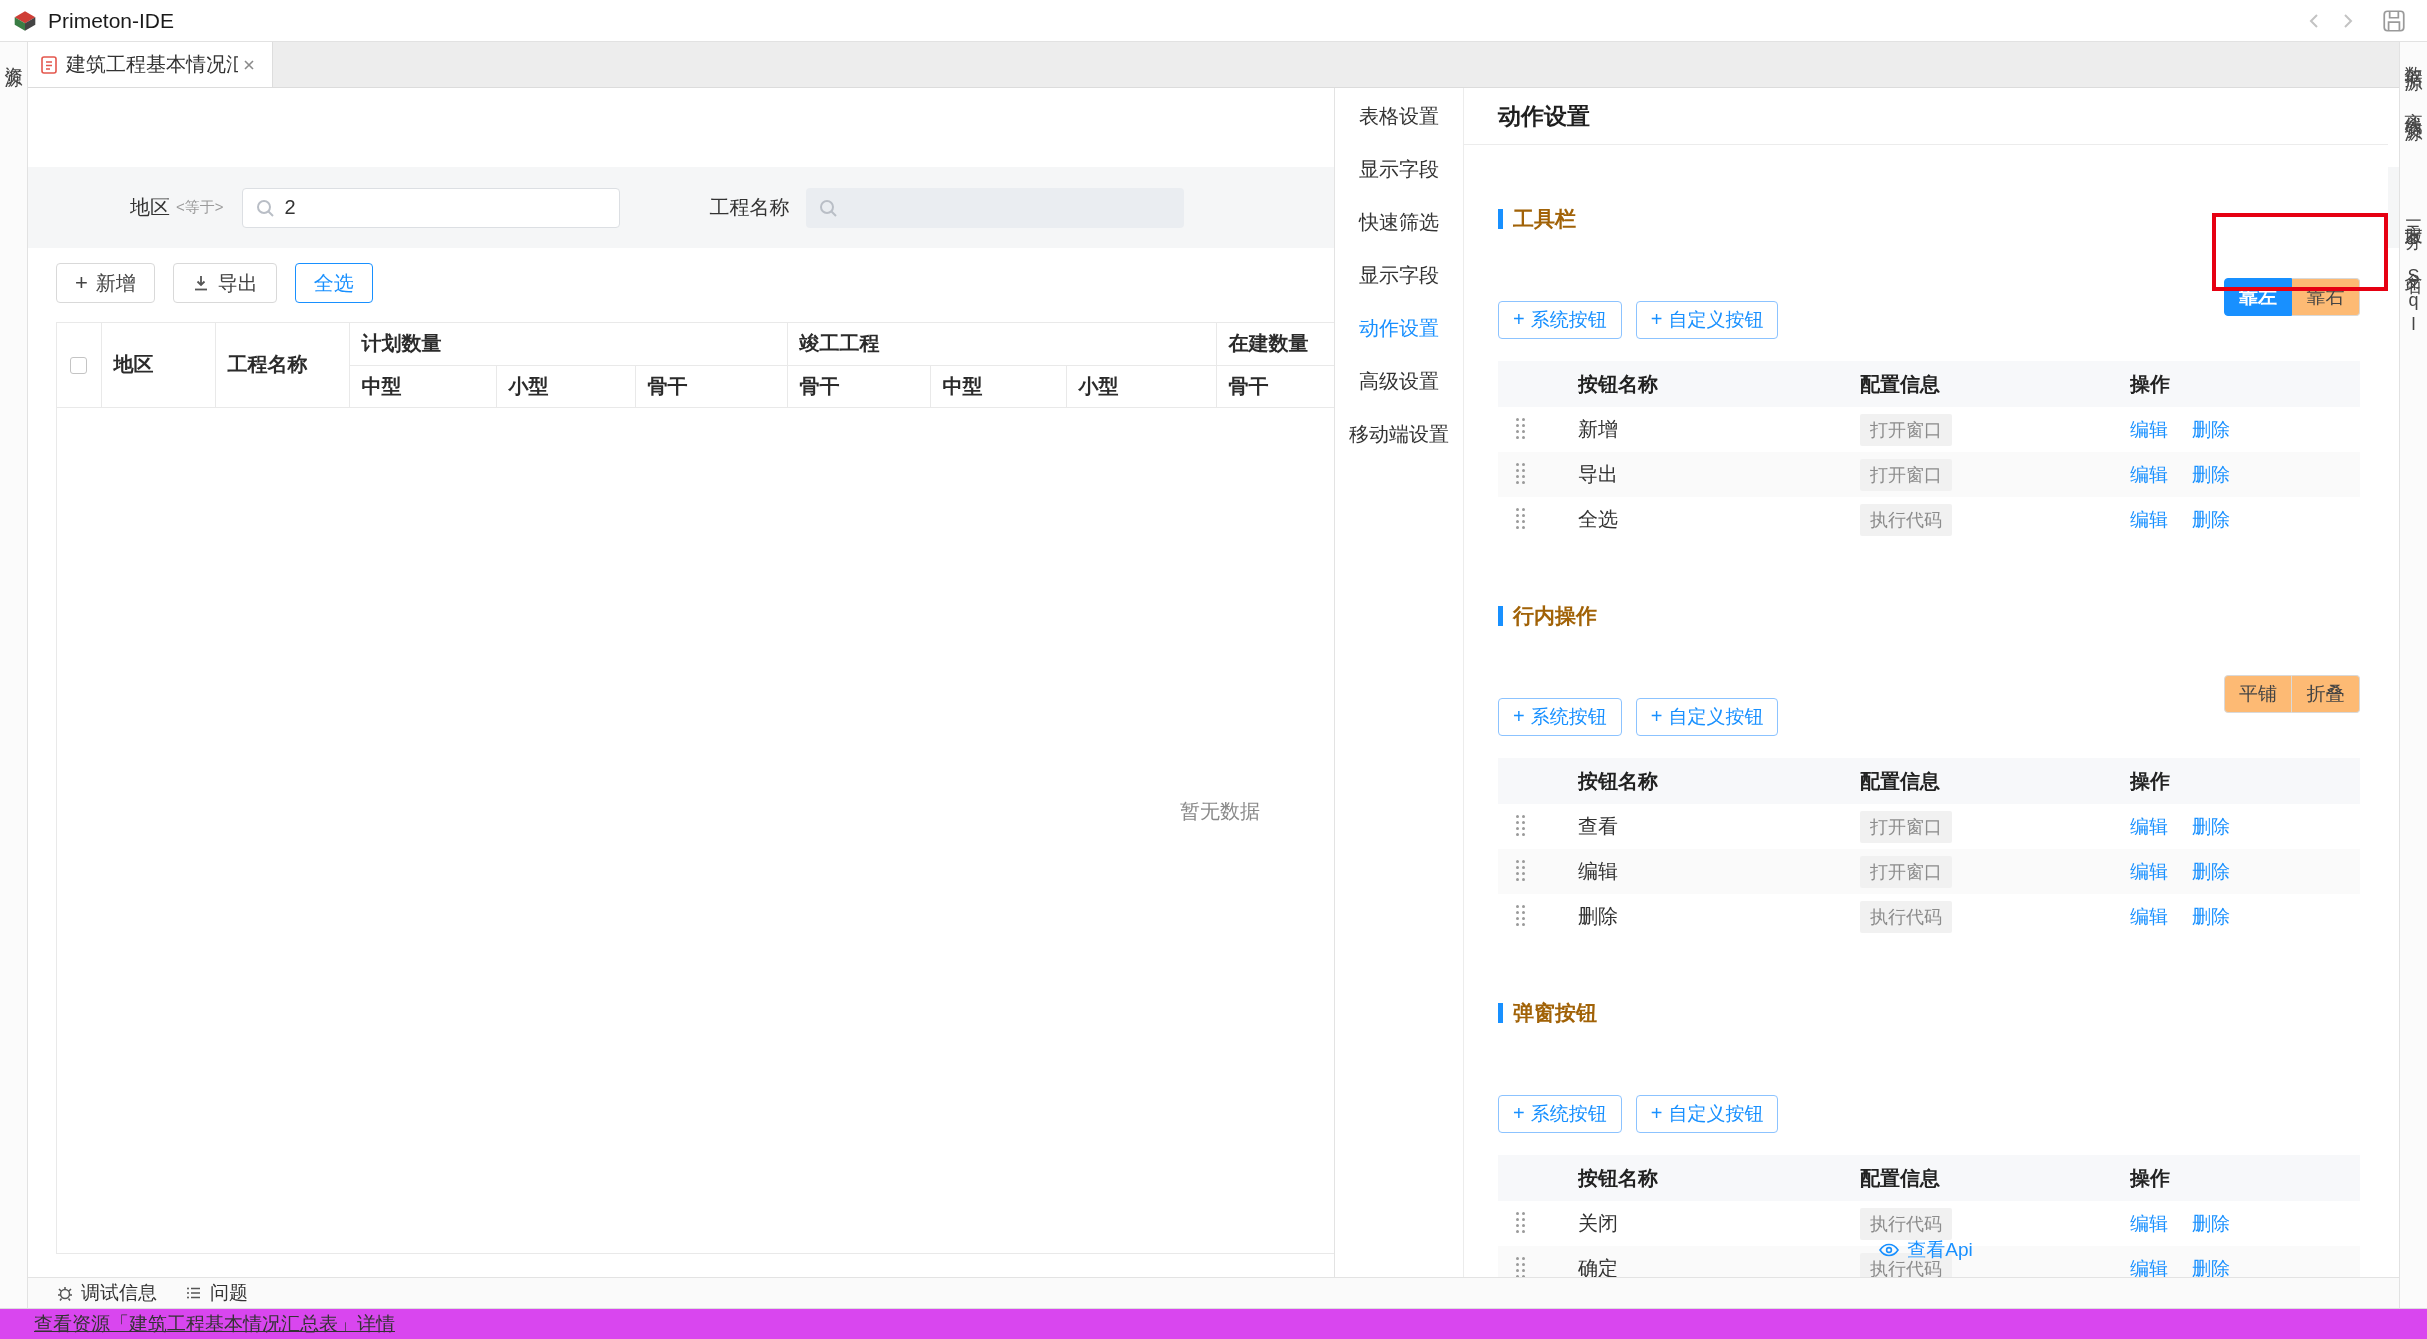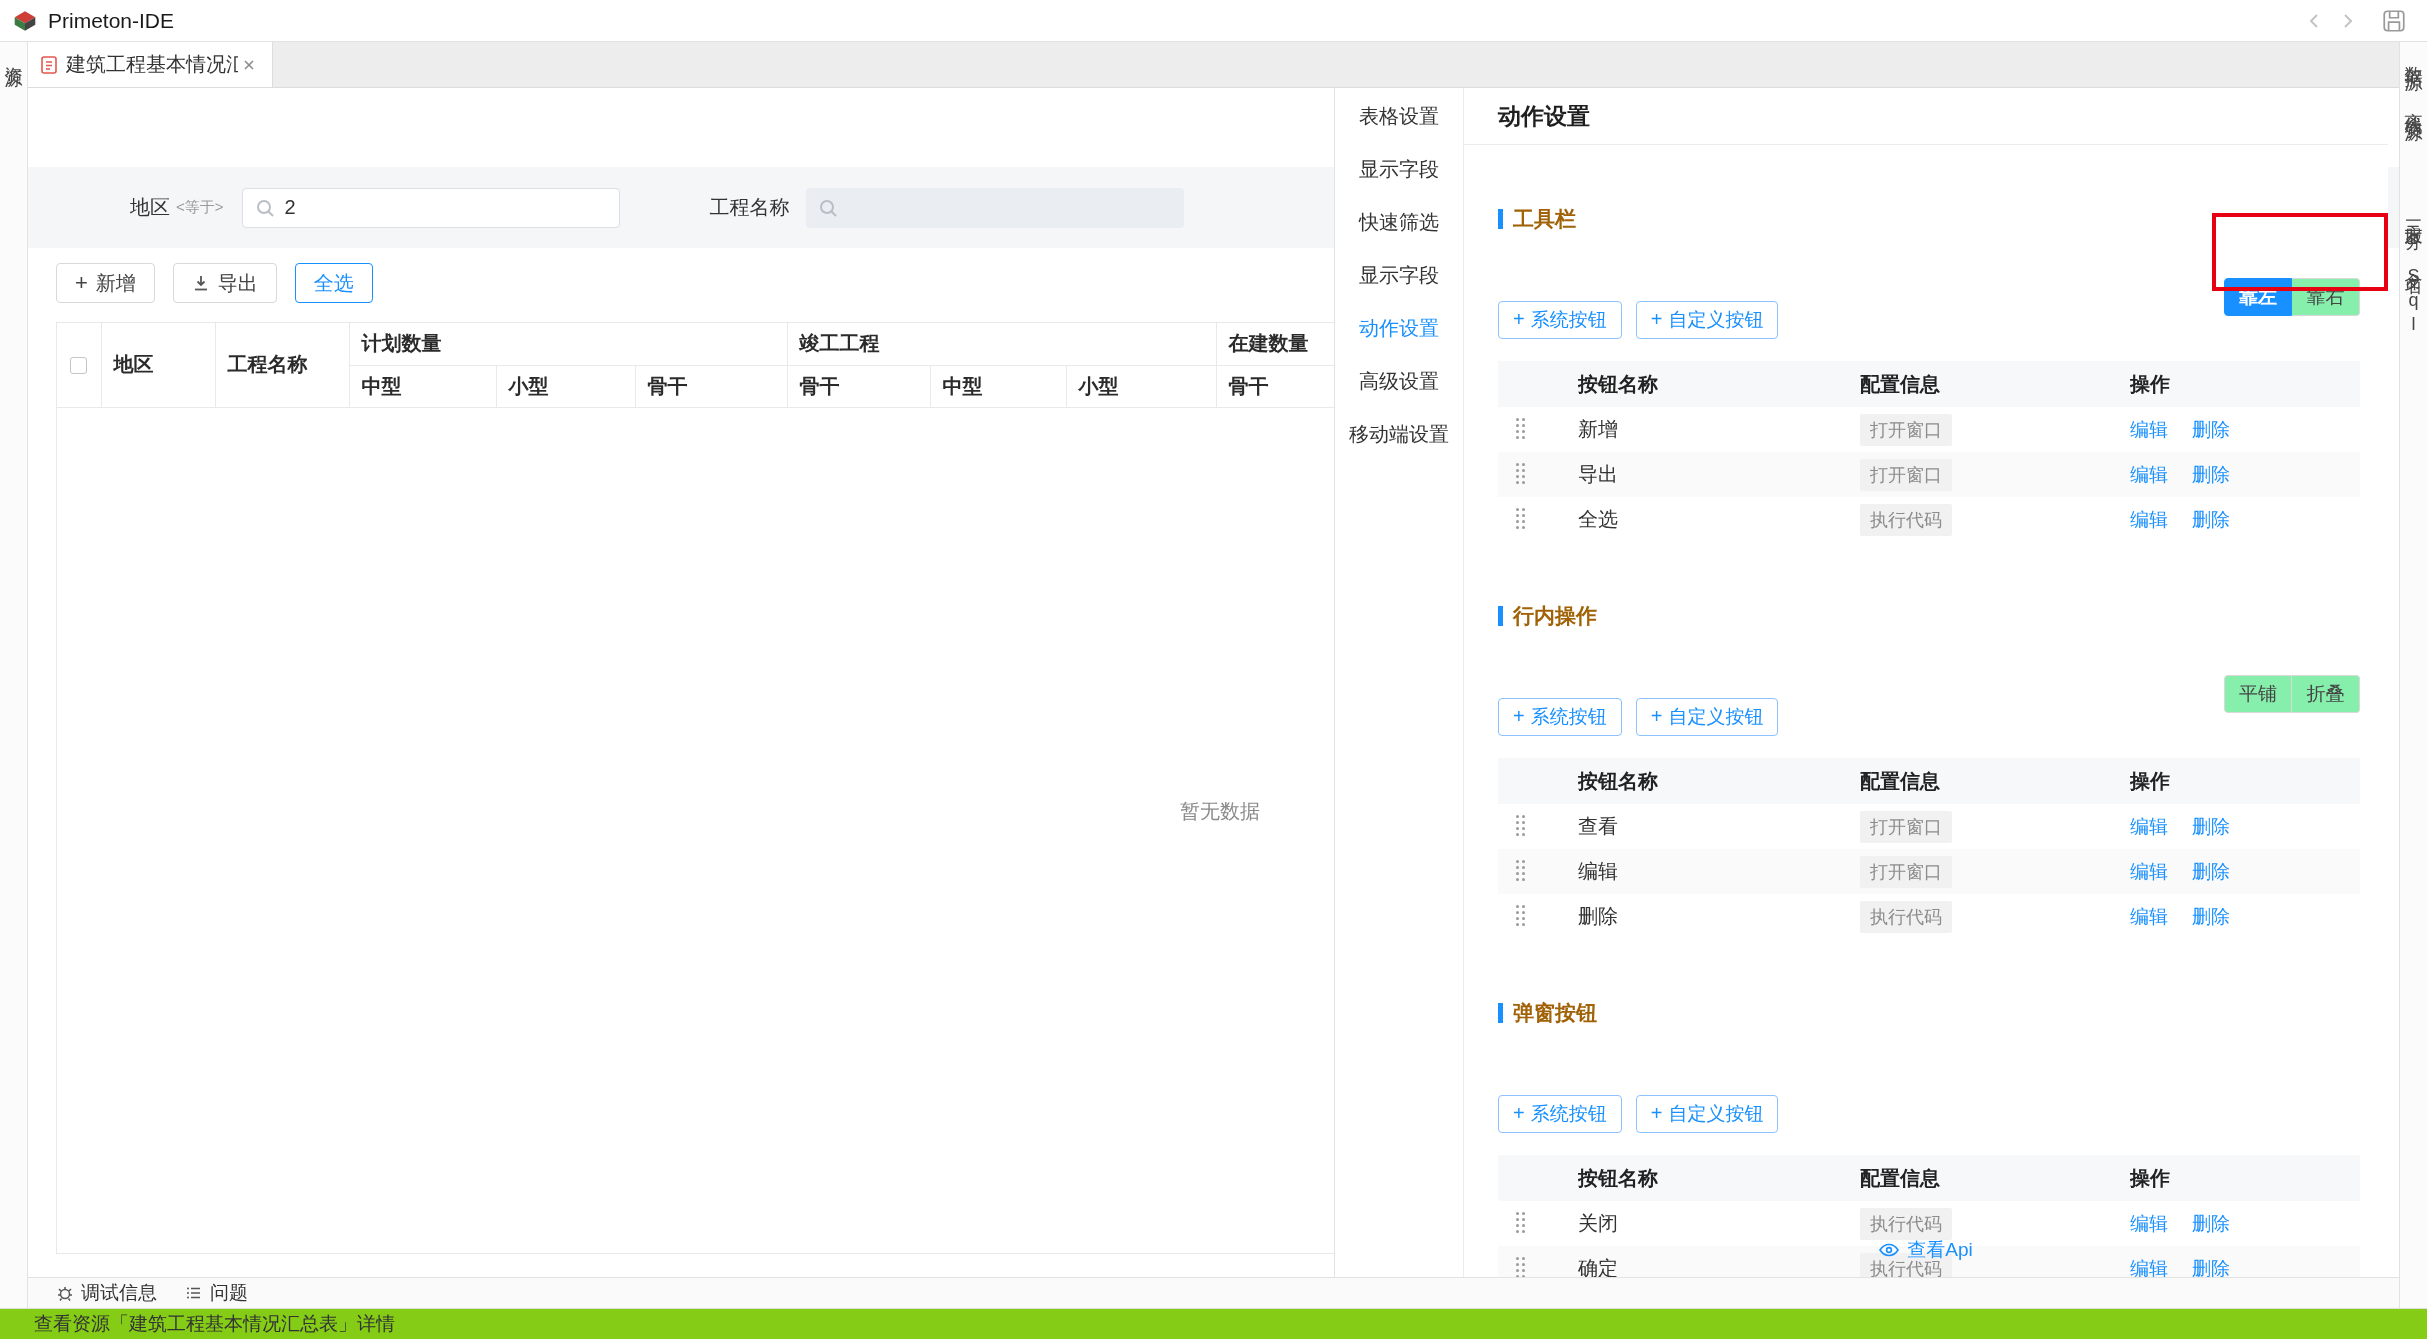--- a/index.html
+++ b/index.html
@@ -75,21 +75,21 @@
   .panel-title { font-size:23px; font-weight:700; color:#1f1f1f; height:57px; line-height:57px;
     border-bottom:1px solid #ececec; margin:0 -28px 0 -34px; padding:0 34px; }
   .psec-title { margin-top:60px; font-size:21px; font-weight:700; color:#a16207; display:flex; align-items:center; }
   .psec-title::before { content:""; width:5px; height:20px; background:#1890ff; margin-right:10px; }
   .psec-btns { margin-top:22px; display:flex; align-items:center; }
   .add-btn { height:38px; padding:0 14px; border:1px solid #8cc3ff; color:#1890ff; background:#fff;
     border-radius:4px; font-size:19px; display:inline-flex; align-items:center; gap:6px; margin-right:14px;
     cursor:pointer; font-family:inherit;margin-top:46px; }
   .add-btn .plus-ic::before { font-size:20px; }
   .toggle-group { margin-left:auto; display:flex; }
-  .tg-btn { height:38px; min-width:68px; padding:0 12px; background:#86efac; border:1px solid #d9d9d9;
+  .tg-btn { height:38px; min-width:68px; padding:0 12px; background:#fdba74; border:1px solid #d9d9d9;
     font-size:19px; color:#444; cursor:pointer; font-family:inherit; }
   .tg-btn:first-child { border-radius:4px 0 0 4px; }
   .tg-btn:last-child { border-radius:0 4px 4px 0; border-left:none; }
   .tg-btn.primary { background:#1890ff; border-color:#1890ff; color:#fff;font-weight:bold; }
   .ptable { margin-top:22px; }
   .prow { display:grid; grid-template-columns:80px 1fr 270px 230px; align-items:center; height:45px; font-size:20px; }
   .prow.phead { background:#f7f8fa; font-weight:700; height:46px; color:#222; }
   .prow:not(.phead):nth-child(odd) { background:#fafafa; }
   .pcell { overflow:hidden; white-space:nowrap; }
   .handle-cell { padding-left:18px; }
@@ -99,22 +99,22 @@
   .op-link { color:#1890ff; font-size:19px; margin-right:24px; cursor:pointer; }
   .view-api { position:absolute; bottom:14px; left:0; right:0; display:flex; justify-content:center;
     align-items:center; gap:8px; color:#1890ff; font-size:19px; cursor:pointer; }
   
   .annotation-box { position:absolute; left:2212px; top:213px; width:176px; height:78px;
     border:4px solid #e60012; z-index:60; pointer-events:none; }
   
   .debugbar { position:absolute; left:28px; right:28px; bottom:31px; height:31px; background:#fafafa;
     border-top:1px solid #e3e3e3; display:flex; align-items:center; padding-left:28px; gap:28px; z-index:20; }
   .dbg-item { display:inline-flex; align-items:center; gap:7px; font-size:19px; color:#333; cursor:pointer; }
-  .statusbar { position:absolute; left:0; right:0; bottom:0; height:31px; background:#84cc16;
-    border-top:1px solid #ddd; display:flex; align-items:center; padding-left:34px; font-size:19px; color:#333; z-index:40; }
+  .statusbar { position:absolute; left:0; right:0; bottom:0; height:31px; background:#d946ef;
+    border-top:1px solid #ddd; display:flex; align-items:center; padding-left:34px; font-size:19px; color:#333; z-index:40;text-decoration:underline; }
 </style>
 </head>
 <body>
 
 <div class="titlebar">
   <span class="logo">
     <svg width="26" height="26" viewBox="0 0 24 24">
         <path d="M2.5 8.5L12 3l9.5 5.5L12 14z" fill="#cf3e36"></path>
         <path d="M2.5 8.5L12 14v7l-9.5-5.5z" fill="#3a7d44"></path>
         <path d="M21.5 8.5L12 14v7l9.5-5.5z" fill="#444"></path>

